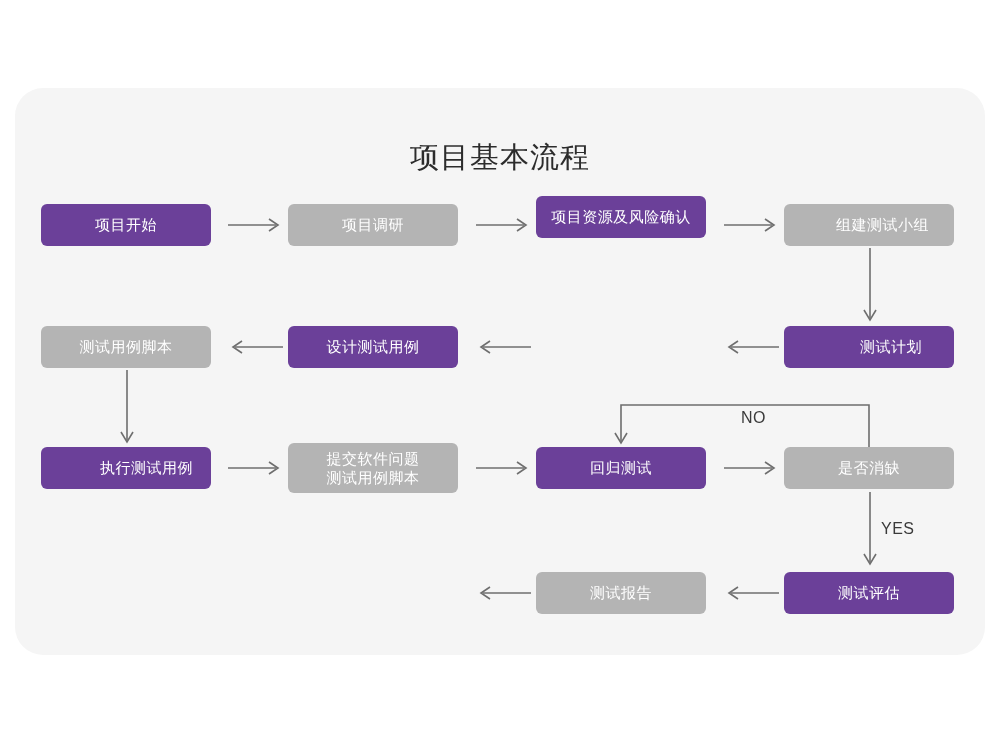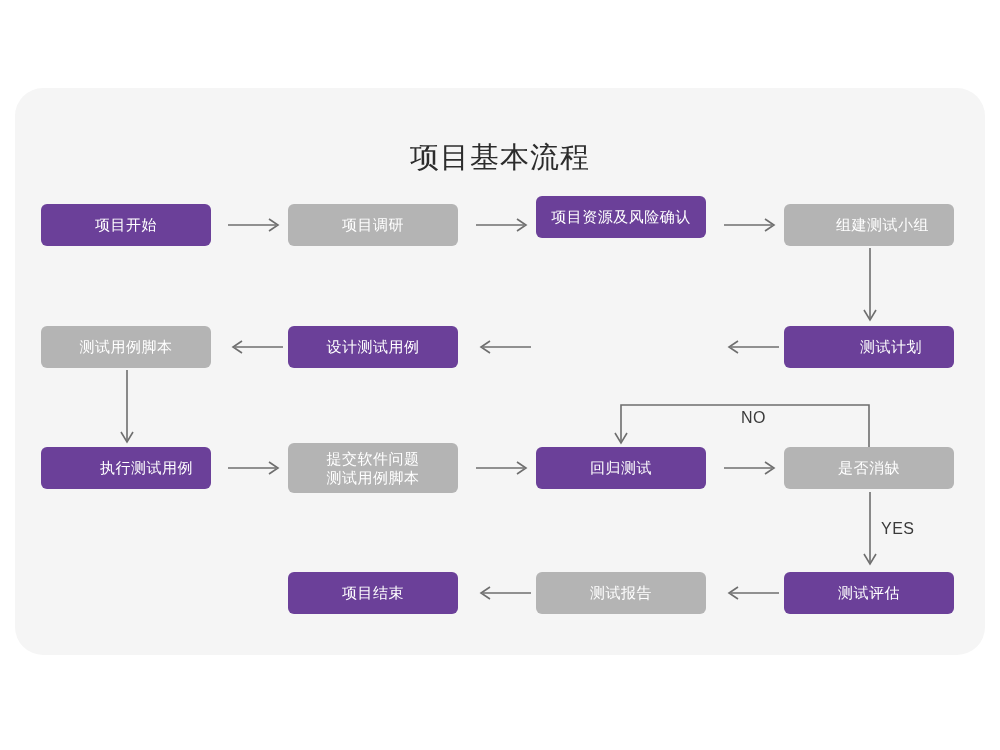--- a/index.html
+++ b/index.html
@@ -206,21 +206,20 @@
 
   <div class="arrow-v" style="left:846px; top:404px; width:18px; height:78px;">
     <svg width="18" height="78" viewBox="0 0 18 78">
       <path class="stroke" d="M9 0 V70"></path>
       <path class="stroke" d="M3 62 L9 72 L15 62"></path>
     </svg>
   </div>
 
   <div class="edge-label" style="left:866px; top:432px;">YES</div>
 
-  <div class="node purple" style="left:273px; top:484px; width:170px;">项目结束</div>
 
   <div class="arrow-h" style="left:461px; top:495px; width:55px;">
     <svg width="55" height="20" viewBox="0 0 55 20">
       <path class="stroke" d="M55 10 H7"></path>
       <path class="stroke" d="M14 4 L5 10 L14 16"></path>
     </svg>
   </div>
 
   <div class="node gray" style="left:521px; top:484px; width:170px;">测试报告</div>
 

